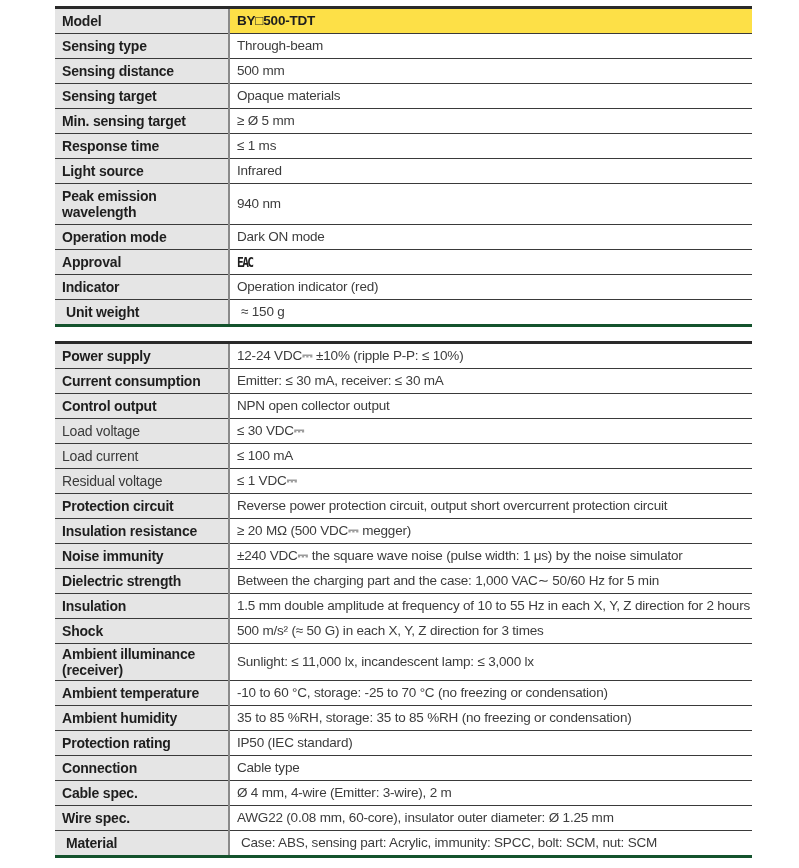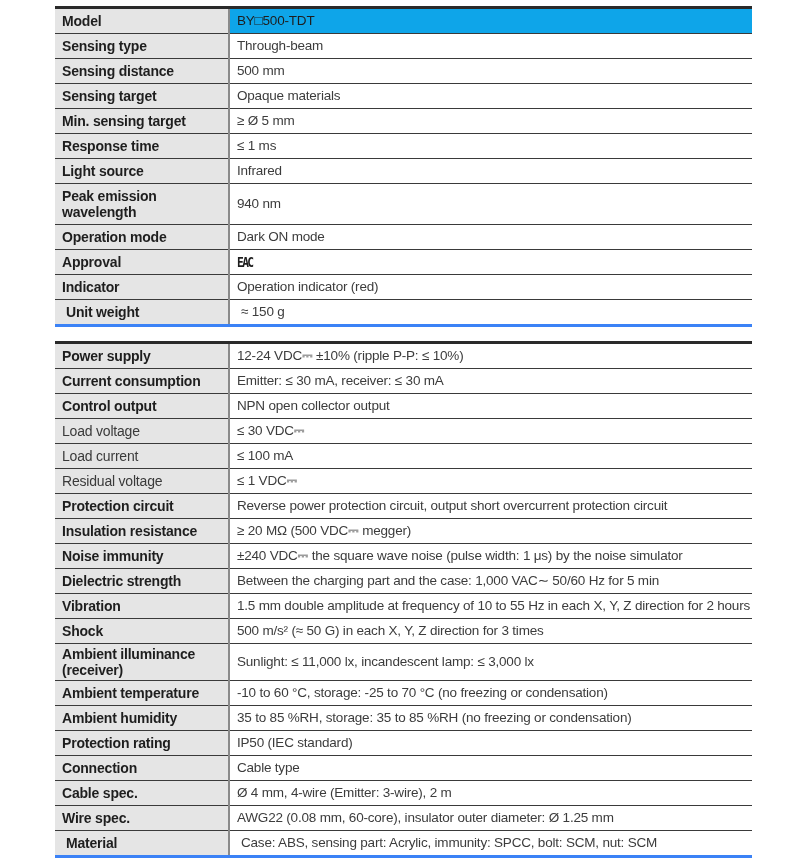--- a/index.html
+++ b/index.html
@@ -7,23 +7,23 @@
          font-family: "Liberation Sans", "DejaVu Sans", sans-serif; color: #1e1e1e; }
   table.spec { position: absolute; left: 55px; width: 697px; border-collapse: collapse; table-layout: fixed; }
   table.spec col.c1 { width: 174px; }
   table.spec col.c2 { width: 523px; }
   table.spec td { height: 24px; padding: 0 0 0 7px; border-bottom: 1px solid #3a3a3a; font-size: 14px; line-height: 16px; vertical-align: middle; }
   table.spec td.lab { background: #e5e5e5; border-right: 2px solid #8a8a8a; font-weight: bold; letter-spacing: -0.2px; }
   table.spec td.lab.sub { font-weight: normal; color: #3a3a3a; margin-top: 44px; }
   table.spec td.val { background: #ffffff; color: #3c3c3c; font-size: 13.5px; letter-spacing: -0.2px; }
   table.spec tr.tall td { height: 40px; }
   table.spec tr.tall2 td { height: 36px; }
-  table.spec tr.model td.val { background: #0ea5e9; font-weight: normal; color: #1e1e1e; }
+  table.spec tr.model td.val { background: #fde047; font-weight: bold; color: #1e1e1e; }
   table.spec tr:first-child td { border-top: 3px solid #2a2a2a; }
-  table.spec tr:last-child td { border-bottom: 3px solid #3b82f6; padding-left: 11px; }
+  table.spec tr:last-child td { border-bottom: 3px solid #14532d; padding-left: 11px; }
   #t1 { top: 6px; }
   #t2 { top: 341px; }
   .eac { font-family: "DejaVu Sans Mono", monospace; font-weight: bold; letter-spacing: -2px; color: #1e1e1e; font-size: 14px; transform: scaleX(0.8); display: inline-block; transform-origin: left; }
 </style>
 </head>
 <body>
 
 <table class="spec" id="t1">
   <colgroup>
       <col class="c1">
@@ -121,21 +121,21 @@
     </tr>
     <tr>
       <td class="lab">Noise immunity</td>
       <td class="val">±240 VDC⎓ the square wave noise (pulse width: 1 μs) by the noise simulator</td>
     </tr>
     <tr>
       <td class="lab">Dielectric strength</td>
       <td class="val">Between the charging part and the case: 1,000 VAC∼ 50/60 Hz for 5 min</td>
     </tr>
     <tr>
-      <td class="lab">Vibration</td>
+      <td class="lab">Insulation</td>
       <td class="val">1.5 mm double amplitude at frequency of 10 to 55 Hz in each X, Y, Z direction for 2 hours</td>
     </tr>
     <tr>
       <td class="lab">Shock</td>
       <td class="val">500 m/s² (≈ 50 G) in each  X, Y, Z direction for 3 times</td>
     </tr>
     <tr class="tall2">
       <td class="lab">Ambient illuminance (receiver)</td>
       <td class="val">Sunlight: ≤ 11,000 lx, incandescent lamp: ≤ 3,000 lx</td>
     </tr>

